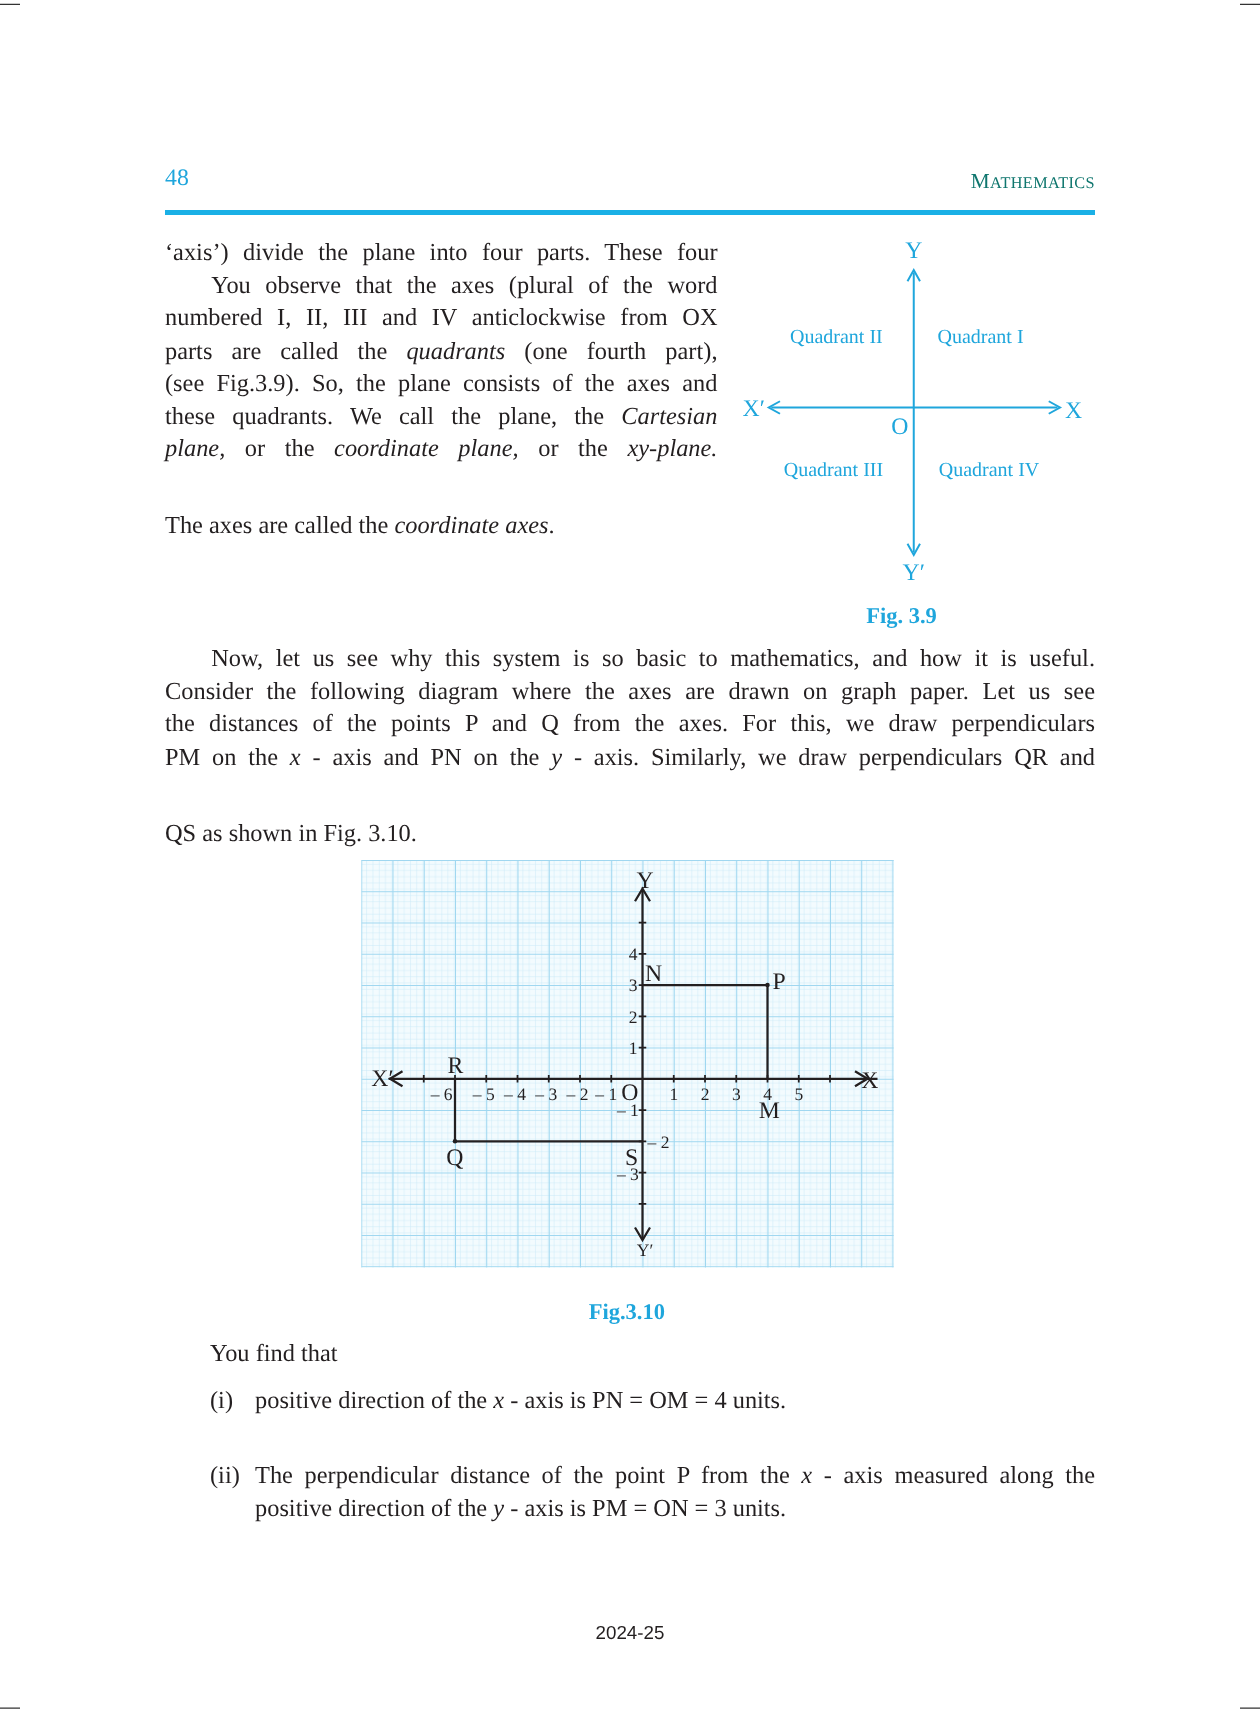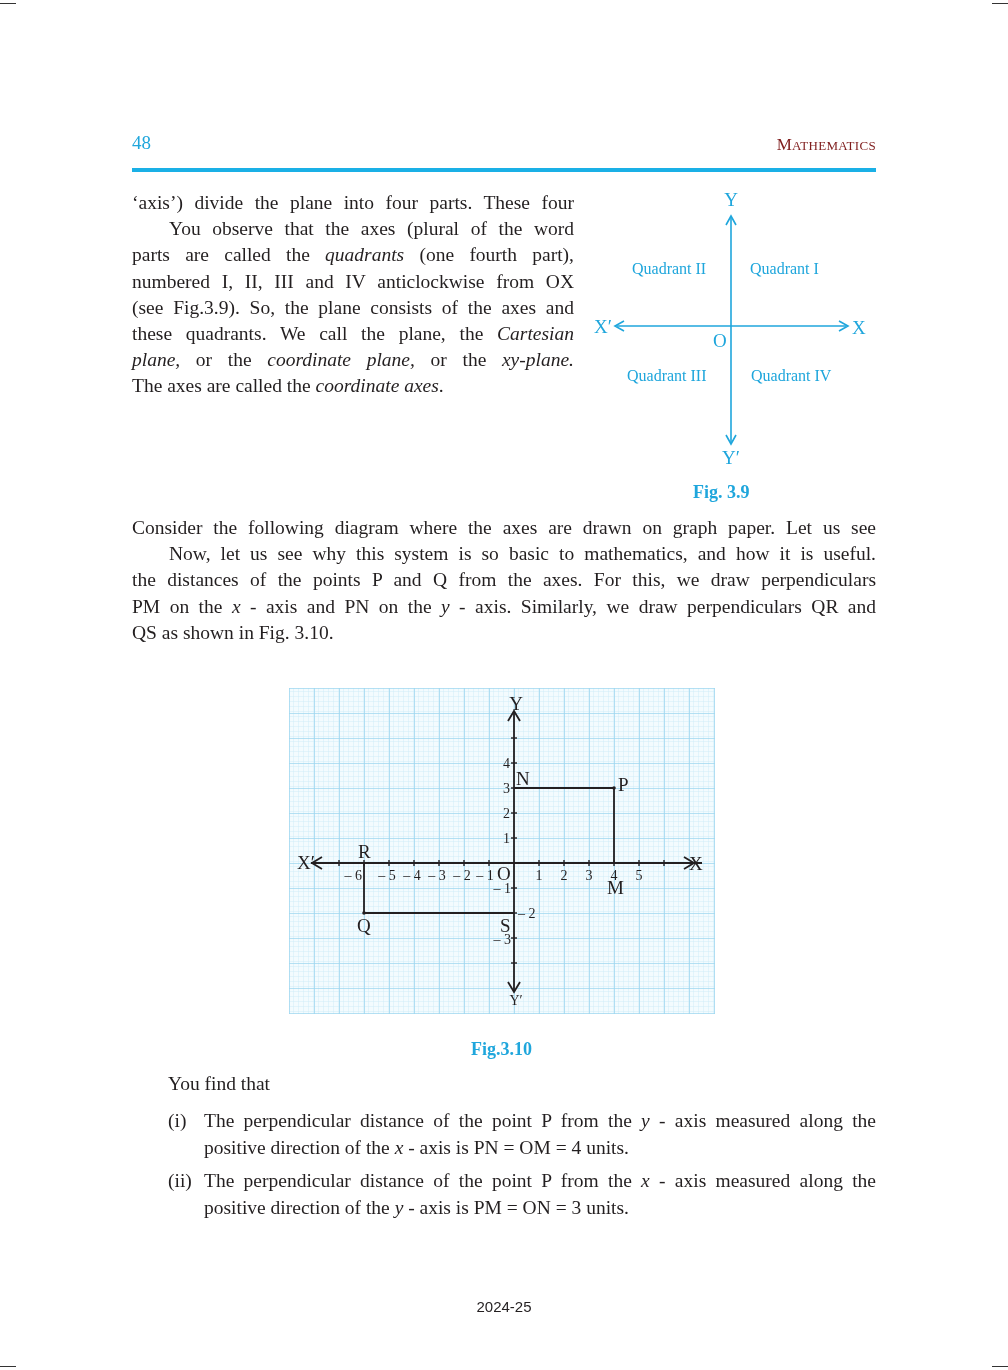--- a/index.html
+++ b/index.html
@@ -1,28 +1,28 @@
 <!DOCTYPE html>
 <html><head>
 <meta charset="utf-8">
 <style>
   html, body { margin:0; padding:0; background:#ffffff; }
   body { width:1008px; height:1370px; position:relative; overflow:hidden;
          font-family:"Liberation Serif", "DejaVu Serif", serif; color:#231f20; }
   .crop { position:absolute; background:#333; }
   .header { position:absolute; left:132px; top:132px; width:744px; height:30px; }
   .page-num { position:absolute; left:0; top:0; font-size:19px; color:#1fa6dc; }
-  .running-title { position:absolute; right:0; top:3px; font-size:17px; color:#7f1d1d; letter-spacing:0.3px;text-align:right; }
+  .running-title { position:absolute; right:0; top:3px; font-size:17px; color:#0f766e; letter-spacing:0.3px;text-align:right; }
   .running-title .sc { font-size:13px; }
   .rule { position:absolute; left:132px; top:168px; width:744px; height:4px; background:#1ab0e6; }
   .para { position:absolute; font-size:19.5px; line-height:26.2px; text-align:justify; }
   .p1 { left:132px; top:190px; width:442px; }
   .p2 { left:132px; top:515px; width:744px; }
   .p1 .line, .p2 .line { display:block; text-align:justify; text-align-last:justify; white-space:nowrap; }
-  .p1 .line.last, .p2 .line.last { text-align-last:left; }
+  .p1 .line.last, .p2 .line.last { text-align-last:left;margin-top:35px; }
   .fig39 { position:absolute; left:590px; top:185px; width:290px; height:320px; }
   .fig-caption { position:absolute; font-weight:bold; color:#1fa6dc; font-size:18px; }
   .you-find { position:absolute; left:168px; top:1073px; font-size:19.5px;text-align:right; }
   .list-item { position:absolute; font-size:19.5px; line-height:26.5px; }
   .list-item .num { position:absolute; left:0; top:0; }
   .list-item .txt { position:absolute; left:36px; top:0; width:672px; }
   .list-item .txt .line { display:block; white-space:nowrap; text-align:justify; text-align-last:justify; }
   .list-item .txt .line.last { text-align-last:left; }
   .footer { position:absolute; left:0; width:1008px; top:1298px; text-align:center;
             font-family:"Liberation Sans", "DejaVu Sans", sans-serif; font-size:15px; }
@@ -39,22 +39,22 @@
 
 <div class="header">
   <span class="page-num">48</span>
   <span class="running-title"><span><span>M</span><span class="sc">ATHEMATICS</span></span></span>
 </div>
 <div class="rule"></div>
 
 <div class="para p1 indent-first">
     <span class="line">‘axis’) divide the plane into four parts. These four</span>
     <span class="line" style="padding-left: 37px;">You observe that the axes (plural of the word</span>
+    <span class="line">numbered I, II, III and IV anticlockwise from OX</span>
     <span class="line">parts are called the <i>quadrants</i> (one fourth part),</span>
-    <span class="line">numbered I, II, III and IV anticlockwise from OX</span>
     <span class="line">(see Fig.3.9). So, the plane consists of the axes and</span>
     <span class="line">these quadrants. We call the plane, the <i>Cartesian</i></span>
     <span class="line"><i>plane,</i> or the <i>coordinate plane,</i> or the <i>xy-plane.</i></span>
     <span class="line last">The axes are called the <i>coordinate axes</i>.</span>
   </div>
 
 <svg class="fig39" viewBox="590 185 290 320" width="290" height="320">
   <g stroke="#1fa6dc" stroke-width="1.6" fill="none">
     <line x1="731" y1="218" x2="731" y2="442"></line>
     <line x1="617" y1="326" x2="846" y2="326"></line>
@@ -71,22 +71,22 @@
     <text x="713" y="347" font-size="19">O</text>
     <text x="632" y="274" font-size="16">Quadrant II</text>
     <text x="750" y="274" font-size="16">Quadrant I</text>
     <text x="627" y="381" font-size="16">Quadrant III</text>
     <text x="751" y="381" font-size="16">Quadrant IV</text>
   </g>
 </svg>
 <div class="fig-caption" style="left:693px;top:452px;margin-top:30px;">Fig. 3.9</div>
 
 <div class="para p2">
+    <span class="line" style="padding-left: 37px;">Now, let us see why this system is so basic to mathematics, and how it is useful.</span>
     <span class="line">Consider the following diagram where the axes are drawn on graph paper. Let us see</span>
-    <span class="line" style="padding-left: 37px;">Now, let us see why this system is so basic to mathematics, and how it is useful.</span>
     <span class="line">the distances of the points P and Q from the axes. For this, we draw perpendiculars</span>
     <span class="line">PM on the <i>x</i> - axis and PN on the <i>y</i> - axis. Similarly, we draw perpendiculars QR and</span>
     <span class="line last">QS as shown in Fig. 3.10.</span>
   </div>
 
 <svg class="graph" viewBox="288 688 428 327" width="428" height="327">
   <defs>
     <pattern id="minor" x="289" y="688" width="5" height="5" patternUnits="userSpaceOnUse">
       <path d="M5 0 L0 0 0 5" fill="none" stroke="#c9eaf8" stroke-width="0.8"></path>
     </pattern>
@@ -175,21 +175,20 @@
       <text x="500" y="932">S</text>
     </g>
   </g>
 </svg>
 <div class="fig-caption" style="left:471px;top:1039px;">Fig.3.10</div>
 
 <div class="you-find">You find that</div>
 <div class="list-item" style="left:168px;top:1108px;width:708px;">
   <span class="num">(i)</span>
   <span class="txt">
-      <span class="line">The perpendicular distance of the point P from the <i>y</i> - axis measured along the</span>
       <span class="line last">positive direction of the <i>x</i> - axis is PN = OM = 4 units.</span>
     </span>
 </div>
 <div class="list-item" style="left:168px;top:1168px;width:708px;">
   <span class="num">(ii)</span>
   <span class="txt">
       <span class="line">The perpendicular distance of the point P from the <i>x</i> - axis measured along the</span>
       <span class="line last">positive direction of the <i>y</i> - axis is PM = ON = 3 units.</span>
     </span>
 </div>

